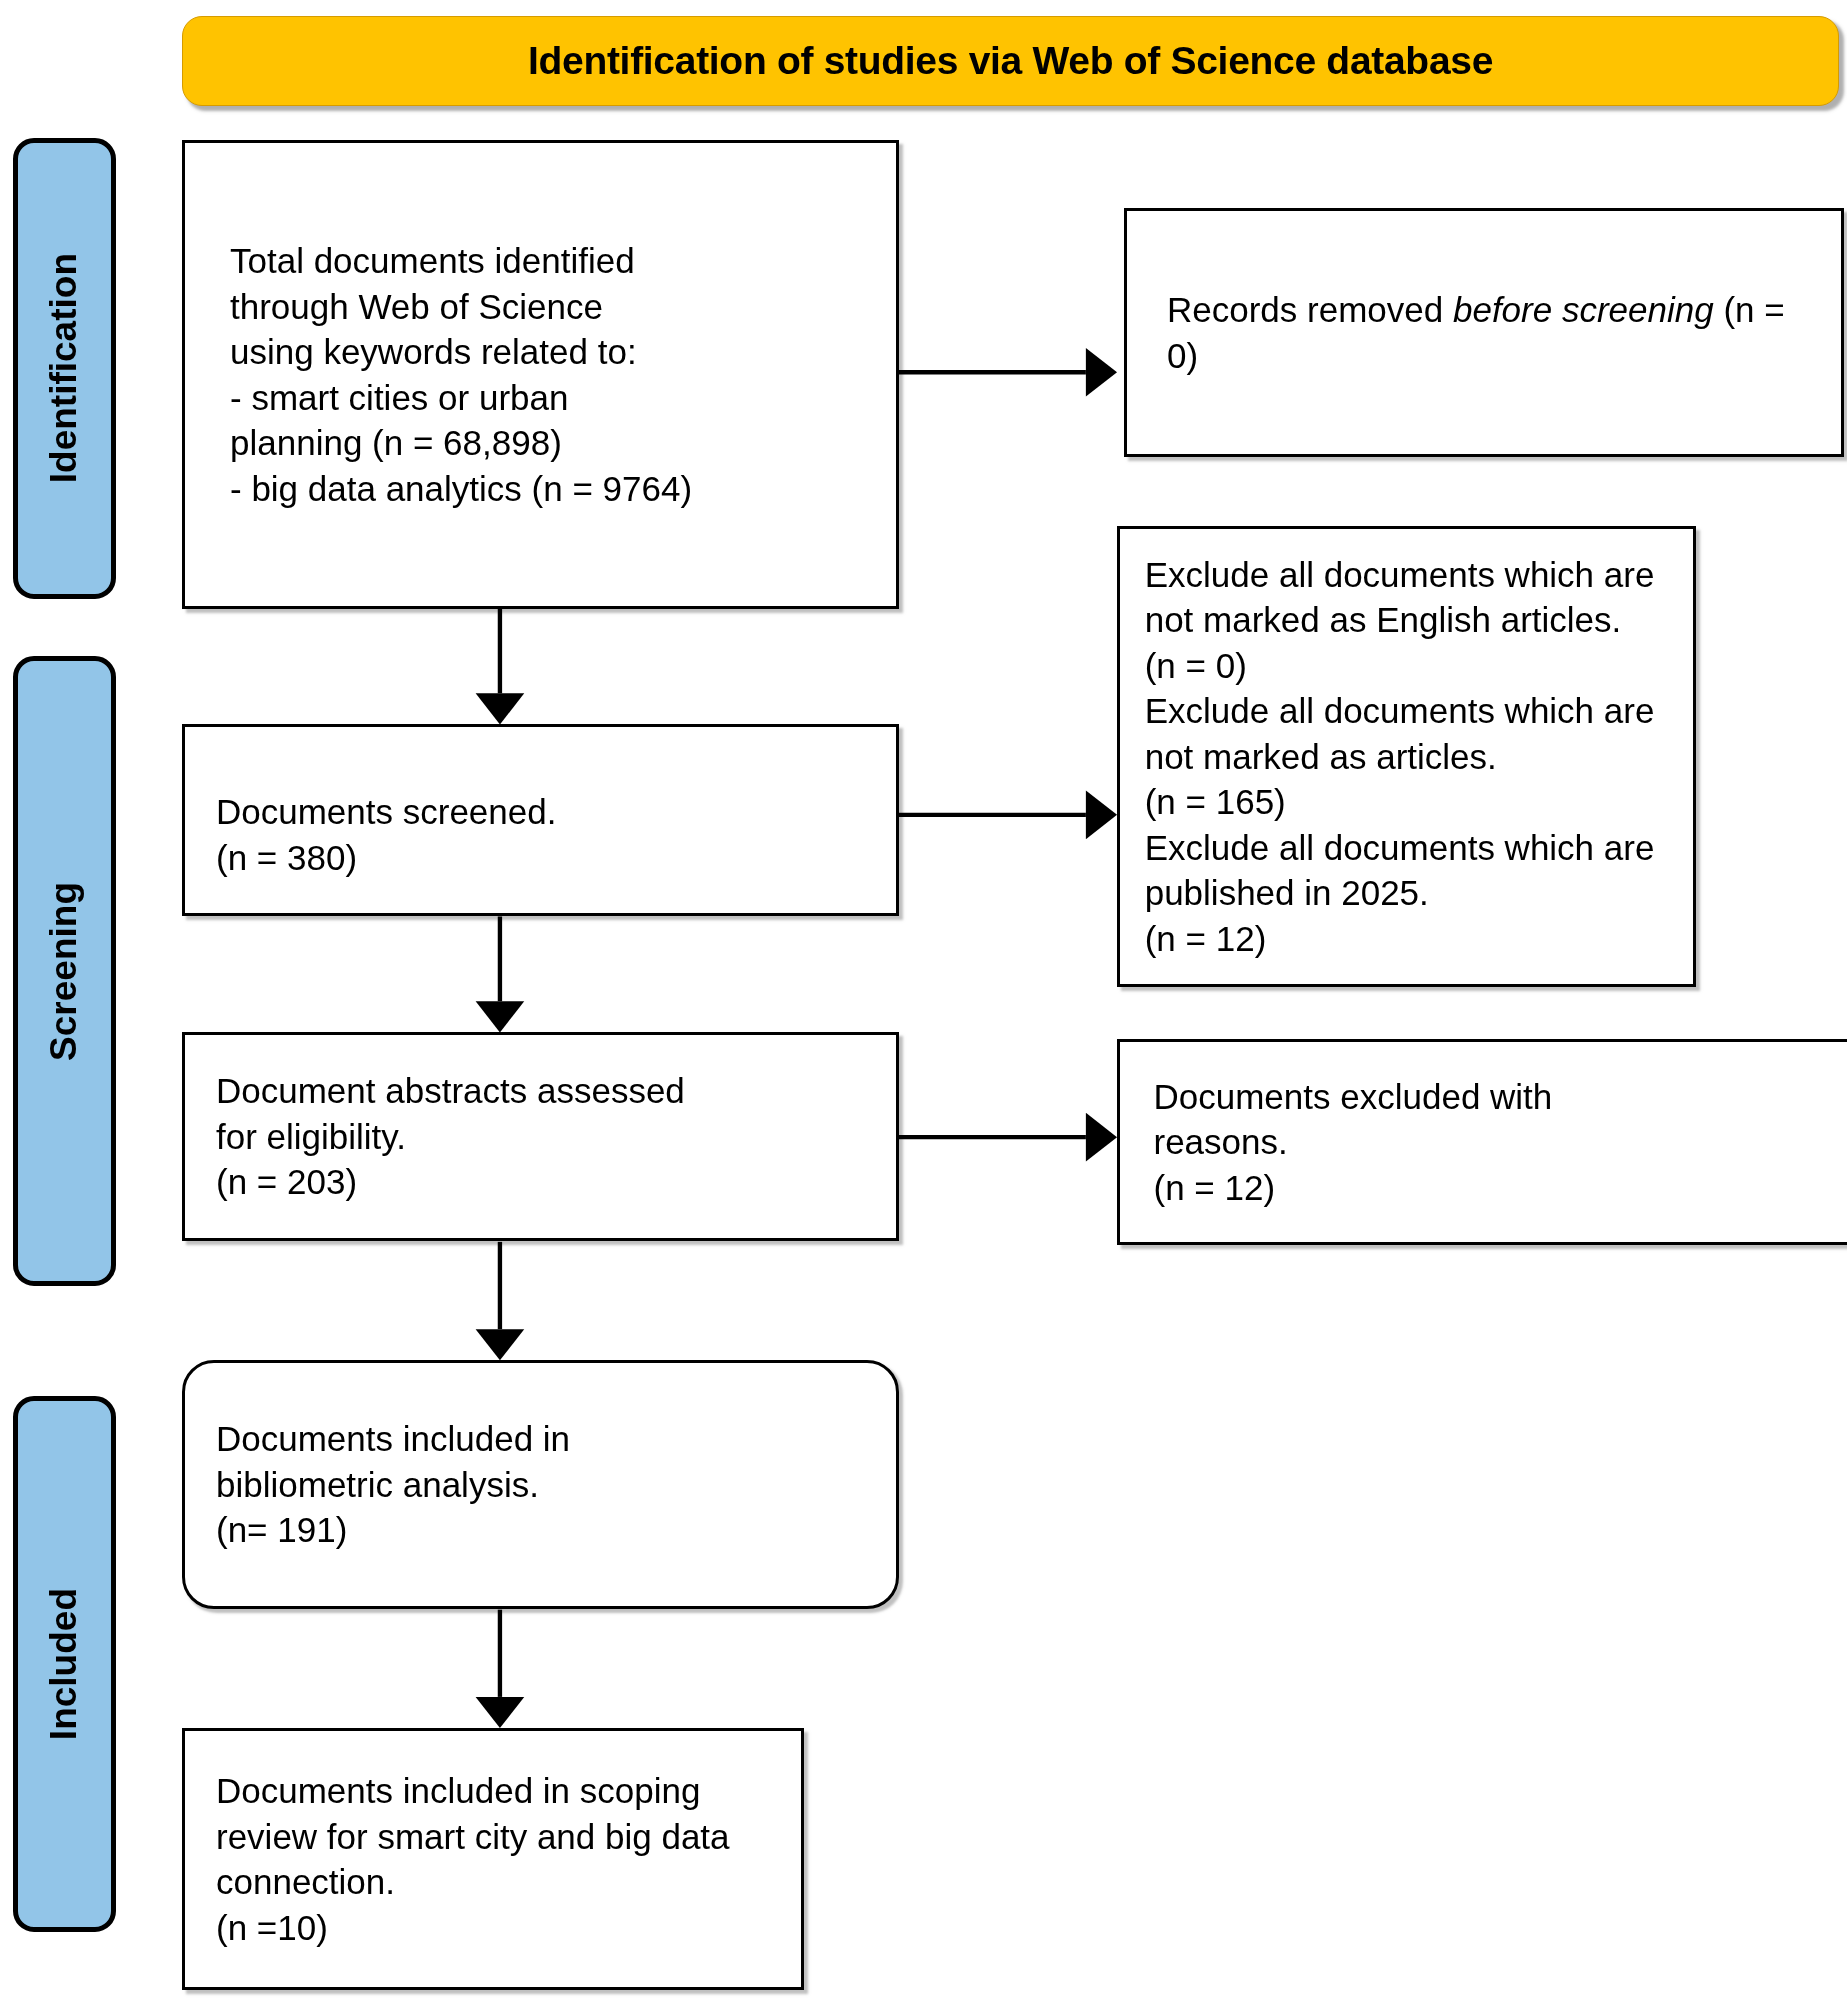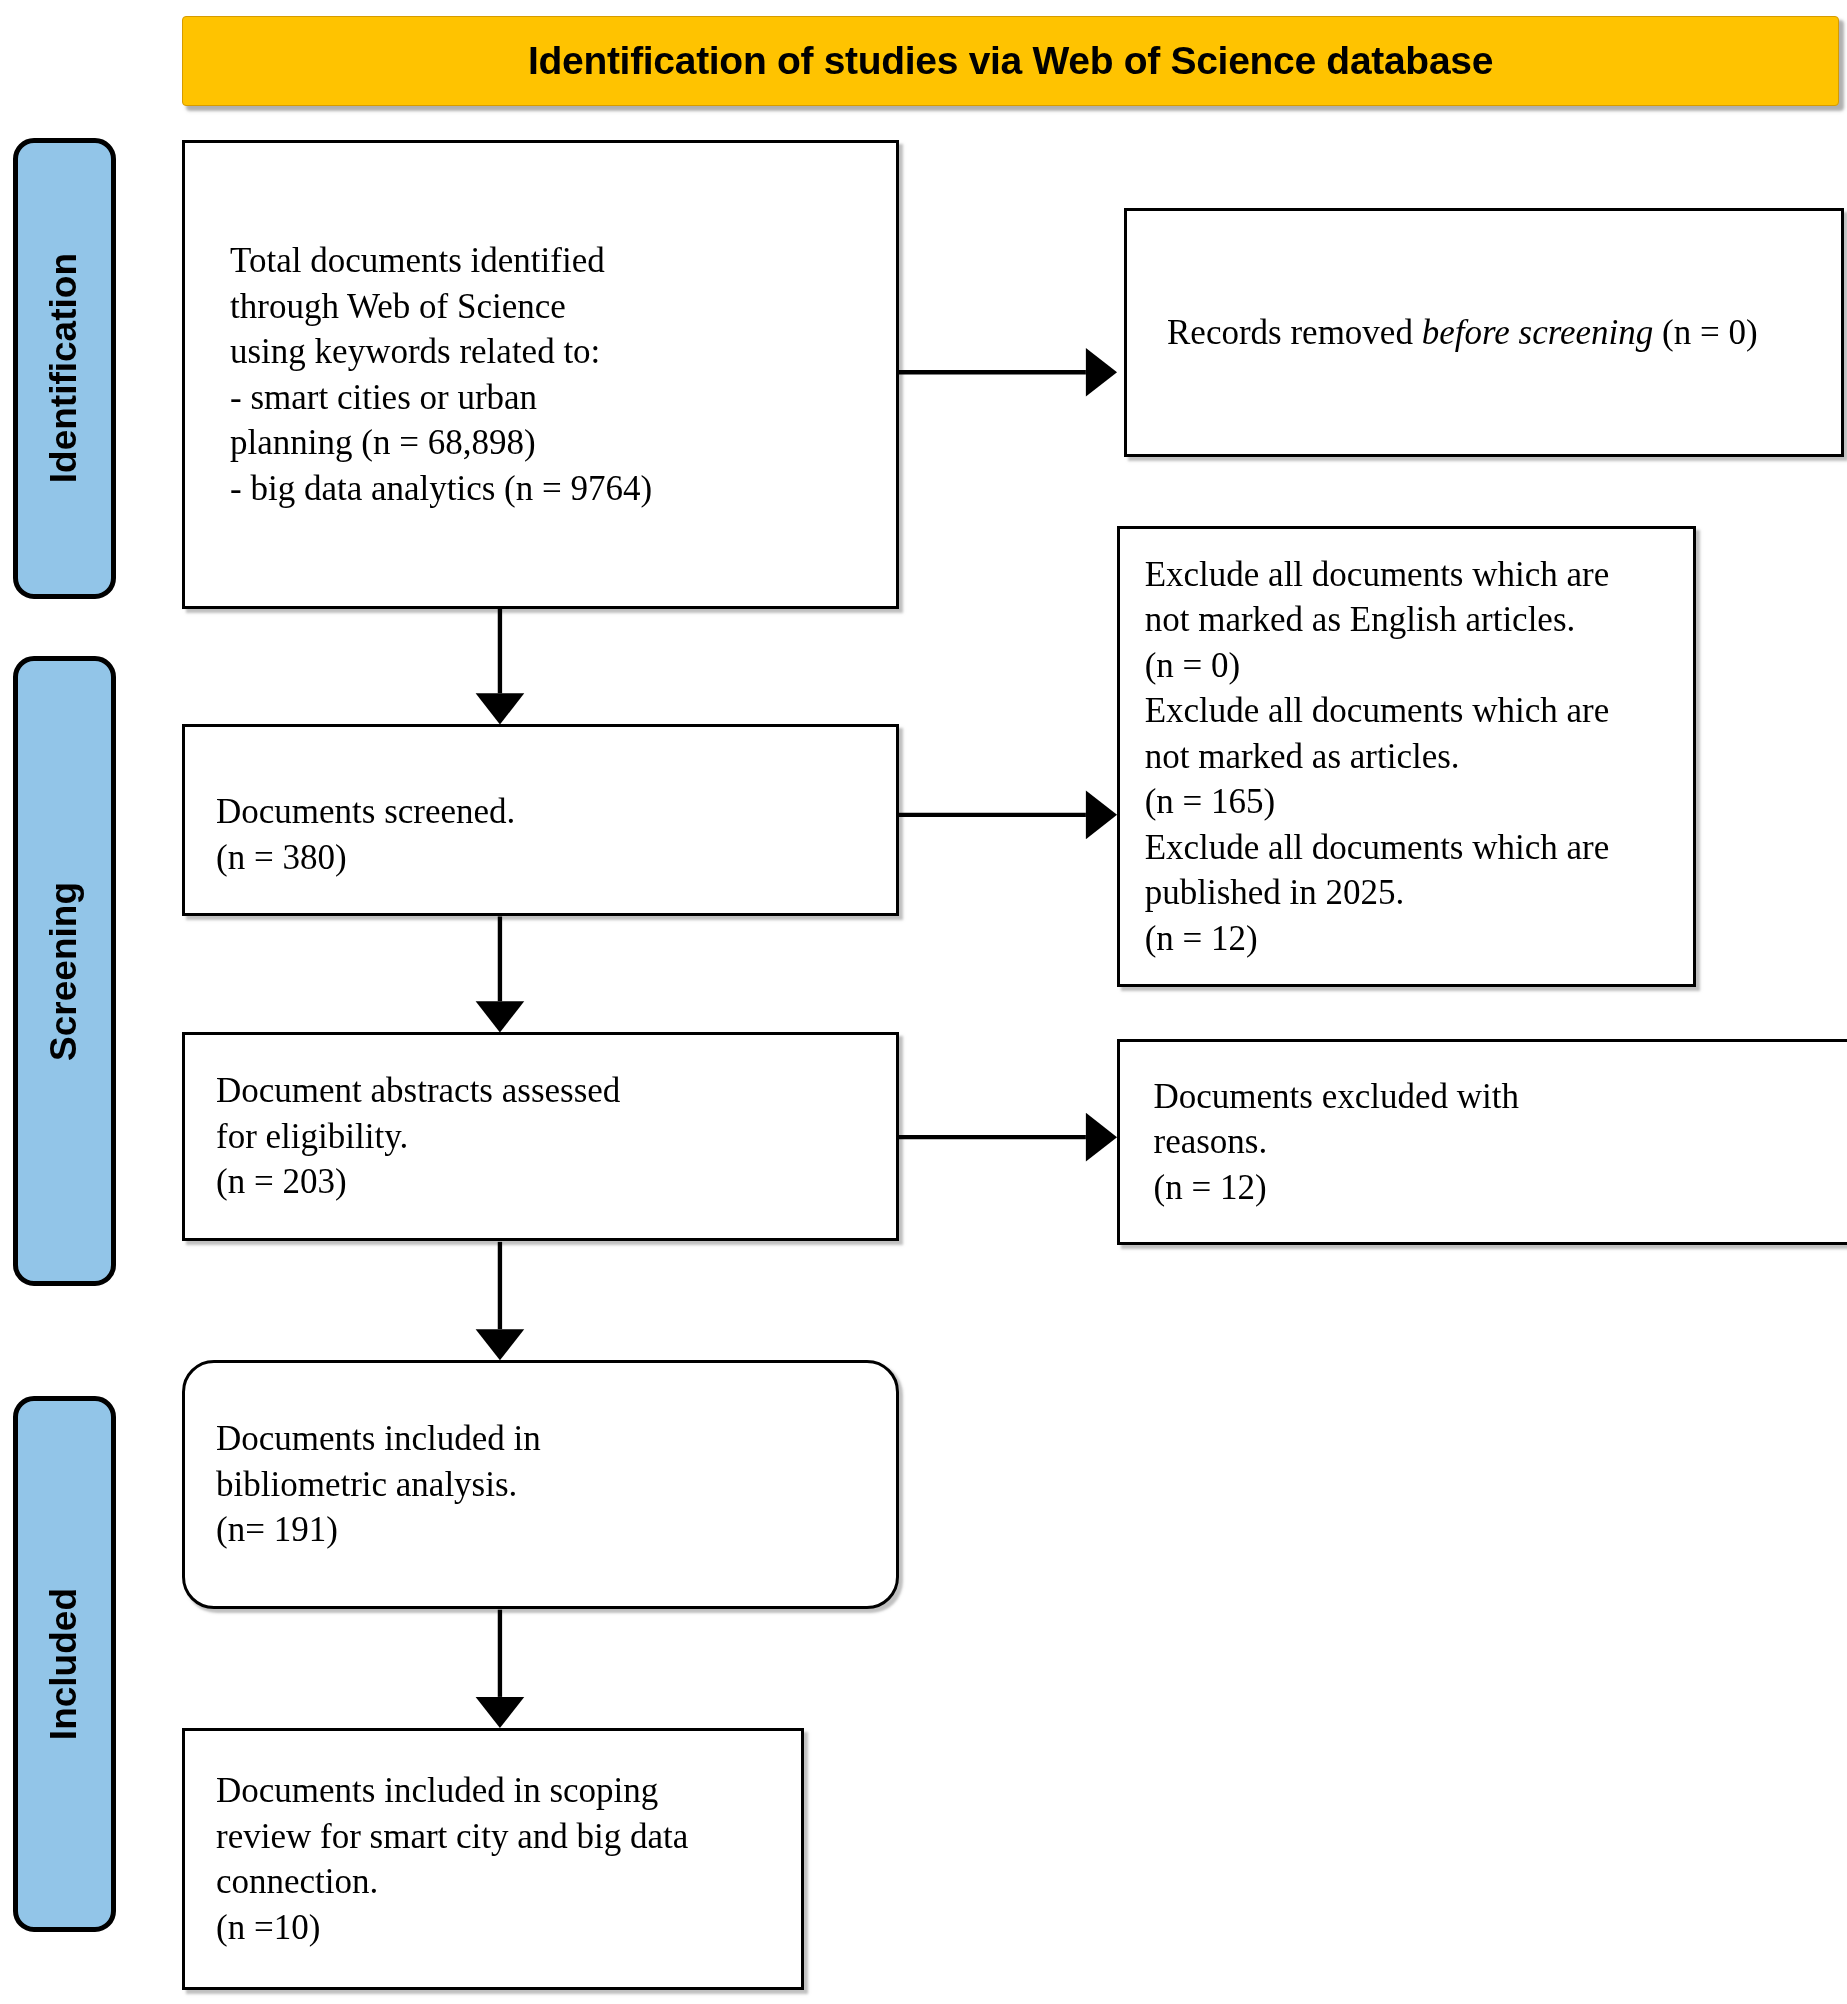--- a/index.html
+++ b/index.html
@@ -18,21 +18,21 @@
 
   
   .title-banner {
     position: absolute;
     left: 182px;
     top: 16px;
     width: 1657px;
     height: 90px;
     background: #ffc300;
     border: 1.9px solid #d69b00;
-    border-radius: 4px;
+    border-radius: 20px;
     box-shadow: 4.4px 4.4px 3.1px rgba(110,110,110,0.55);
     display: flex;
     align-items: center;
     justify-content: center;
   }
   .title-banner-text {
     font-size: 39px;
     font-weight: bold;
     color: #000000;
     letter-spacing: -0.3px;
@@ -73,21 +73,20 @@
     padding: 11.2px 16px;
     display: flex;
     flex-direction: column;
     justify-content: center;
   }
   .flow-box p {
     font-size: 35px;
     line-height: 1.30;
     color: #000000;
     white-space: pre-wrap;
-    font-family: Liberation Serif, serif;
   }
   .flow-box p em { font-style: italic; }
 
   
   #box-identified        { left: 182px;  top: 140px;  width: 717px; height: 469px; }
   #box-screened          { left: 182px;  top: 724px; width: 717px; height: 192px; }
   #box-abstracts         { left: 182px;  top: 1032px; width: 717px; height: 209px; }
   #box-bibliometric      { left: 182px;  top: 1360px; width: 717px; height: 249px; border-radius: 32px; }
   #box-scoping           { left: 182px;  top: 1728px; width: 622px; height: 262px; }
 

